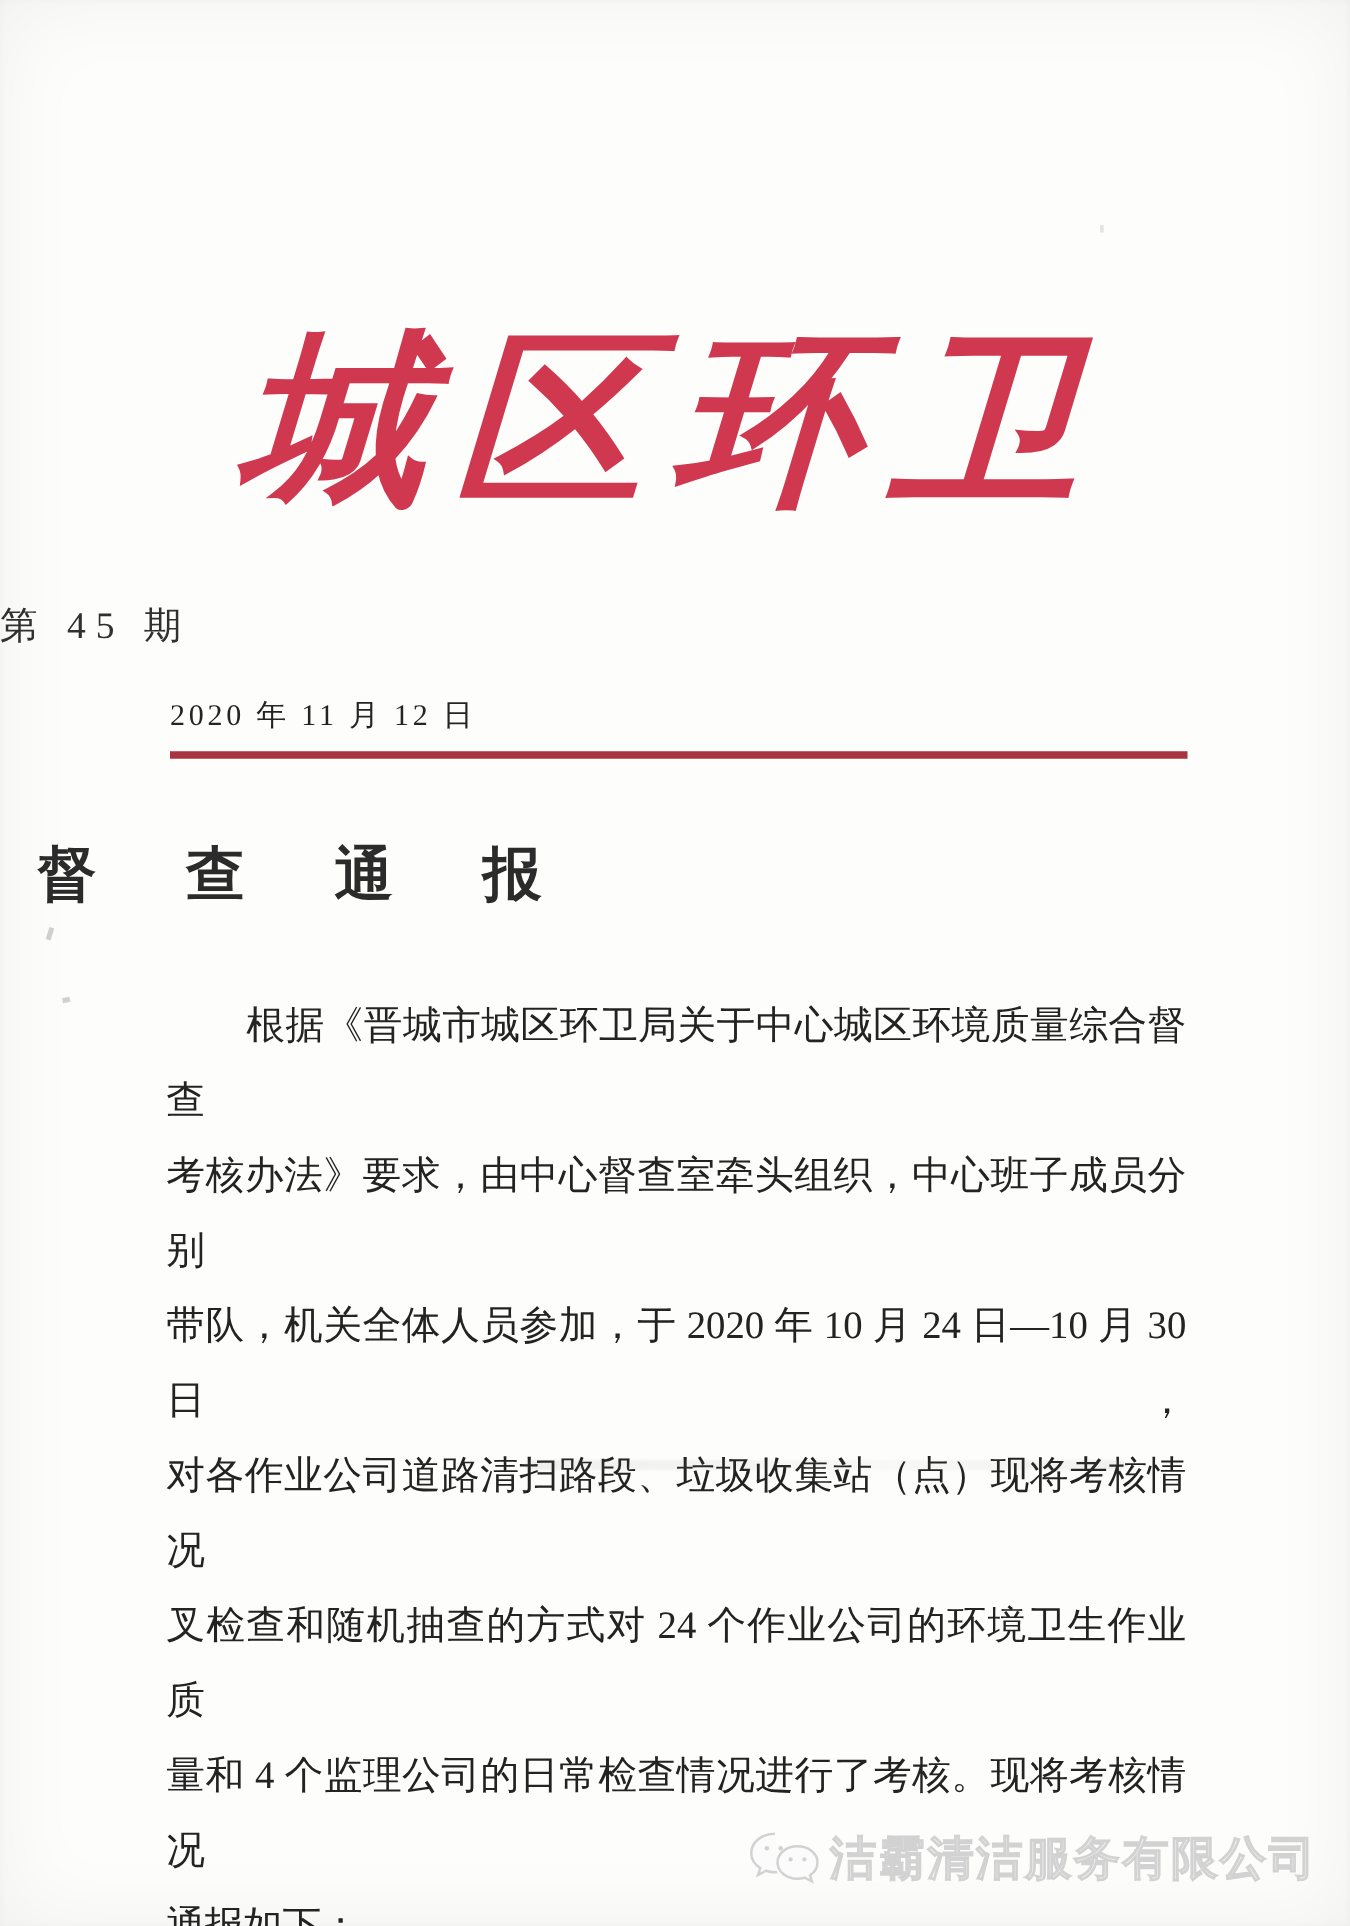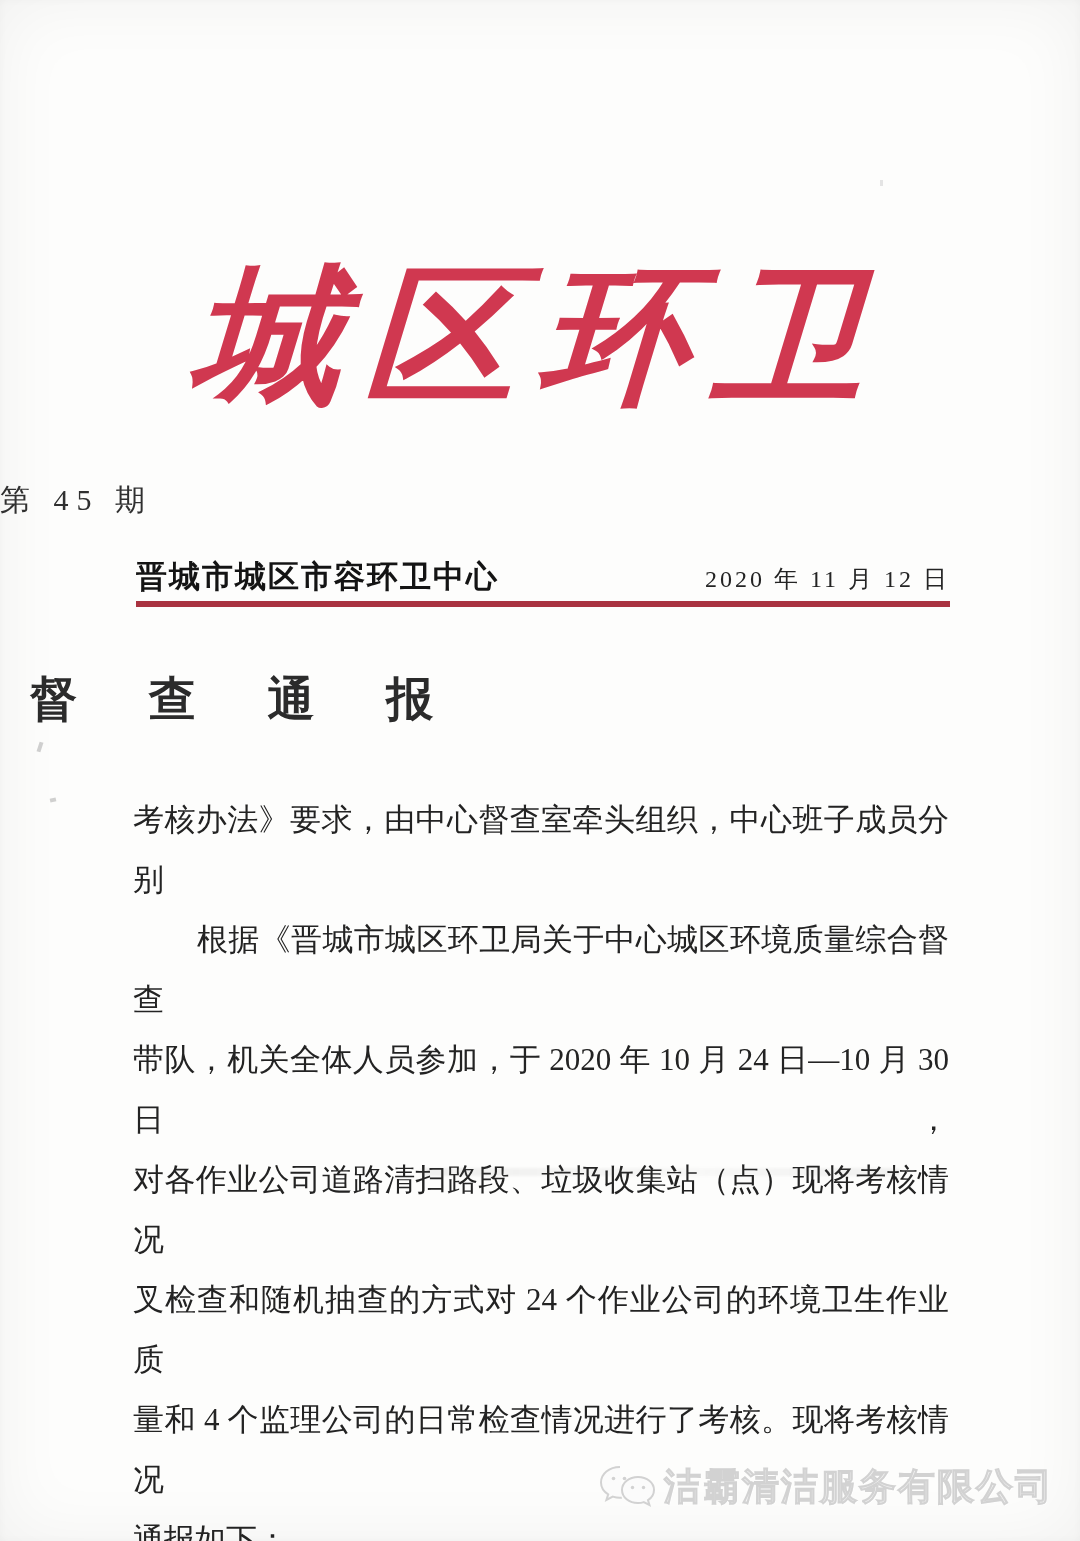--- a/index.html
+++ b/index.html
@@ -82,31 +82,30 @@
 </head>
 <body>
 
 <div class="page">
 
   <div class="masthead">城区环卫</div>
 
   <div class="issue">第 45 期</div>
 
   <div class="header-row">
-    <span class="org">晋城市城区市容环卫中心</span>
     <span class="date">2020 年 11 月 12 日</span>
   </div>
 
   <div class="rule"></div>
 
   <div class="doc-title">督 查 通 报</div>
 
   <div class="body-block">
+    <div class="bline just ind">根据《晋城市城区环卫局关于中心城区环境质量综合督查</div>
     <div class="bline just">考核办法》要求，由中心督查室牵头组织，中心班子成员分别</div>
-    <div class="bline just ind">根据《晋城市城区环卫局关于中心城区环境质量综合督查</div>
     <div class="bline just">带队，机关全体人员参加，于 2020 年 10 月 24 日—10 月 30 日，</div>
     <div class="bline just">对各作业公司道路清扫路段、垃圾收集站（点）现将考核情况</div>
     <div class="bline just">叉检查和随机抽查的方式对 24 个作业公司的环境卫生作业质</div>
     <div class="bline just">量和 4 个监理公司的日常检查情况进行了考核。现将考核情况</div>
     <div class="bline">通报如下：</div>
 
   </div>
 
   <div class="smudge"></div>
   <div class="speck1"></div>

